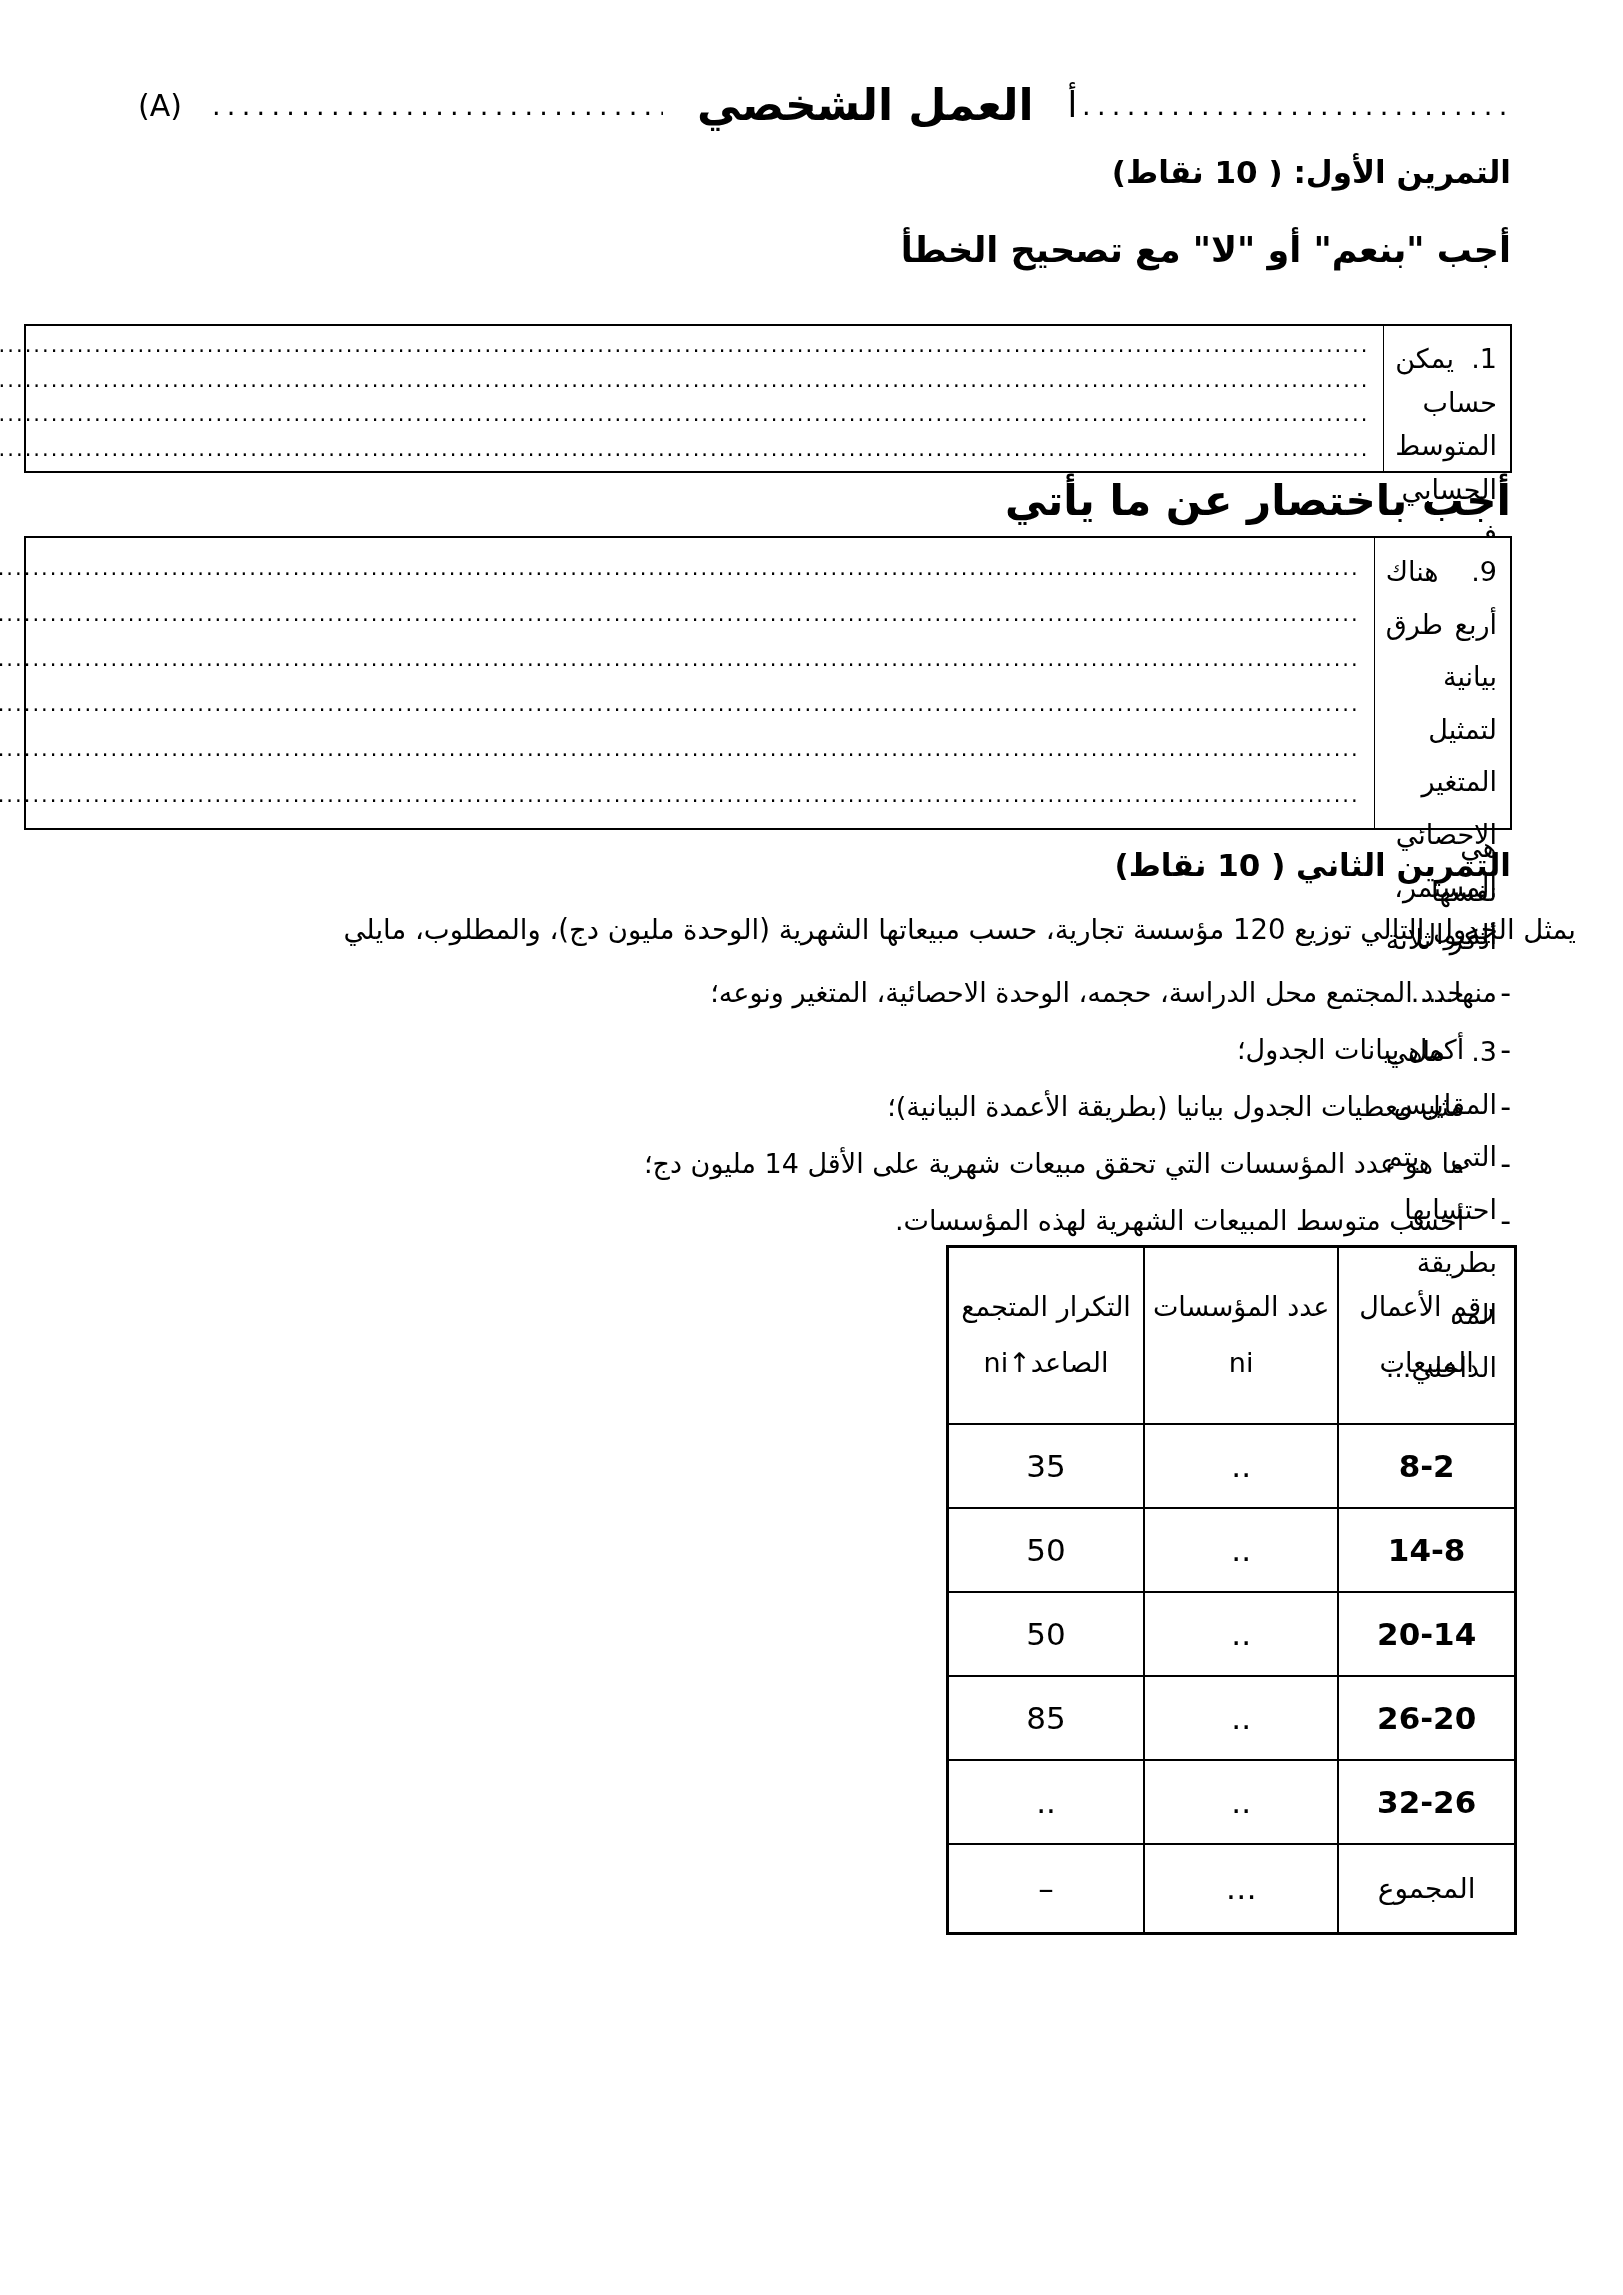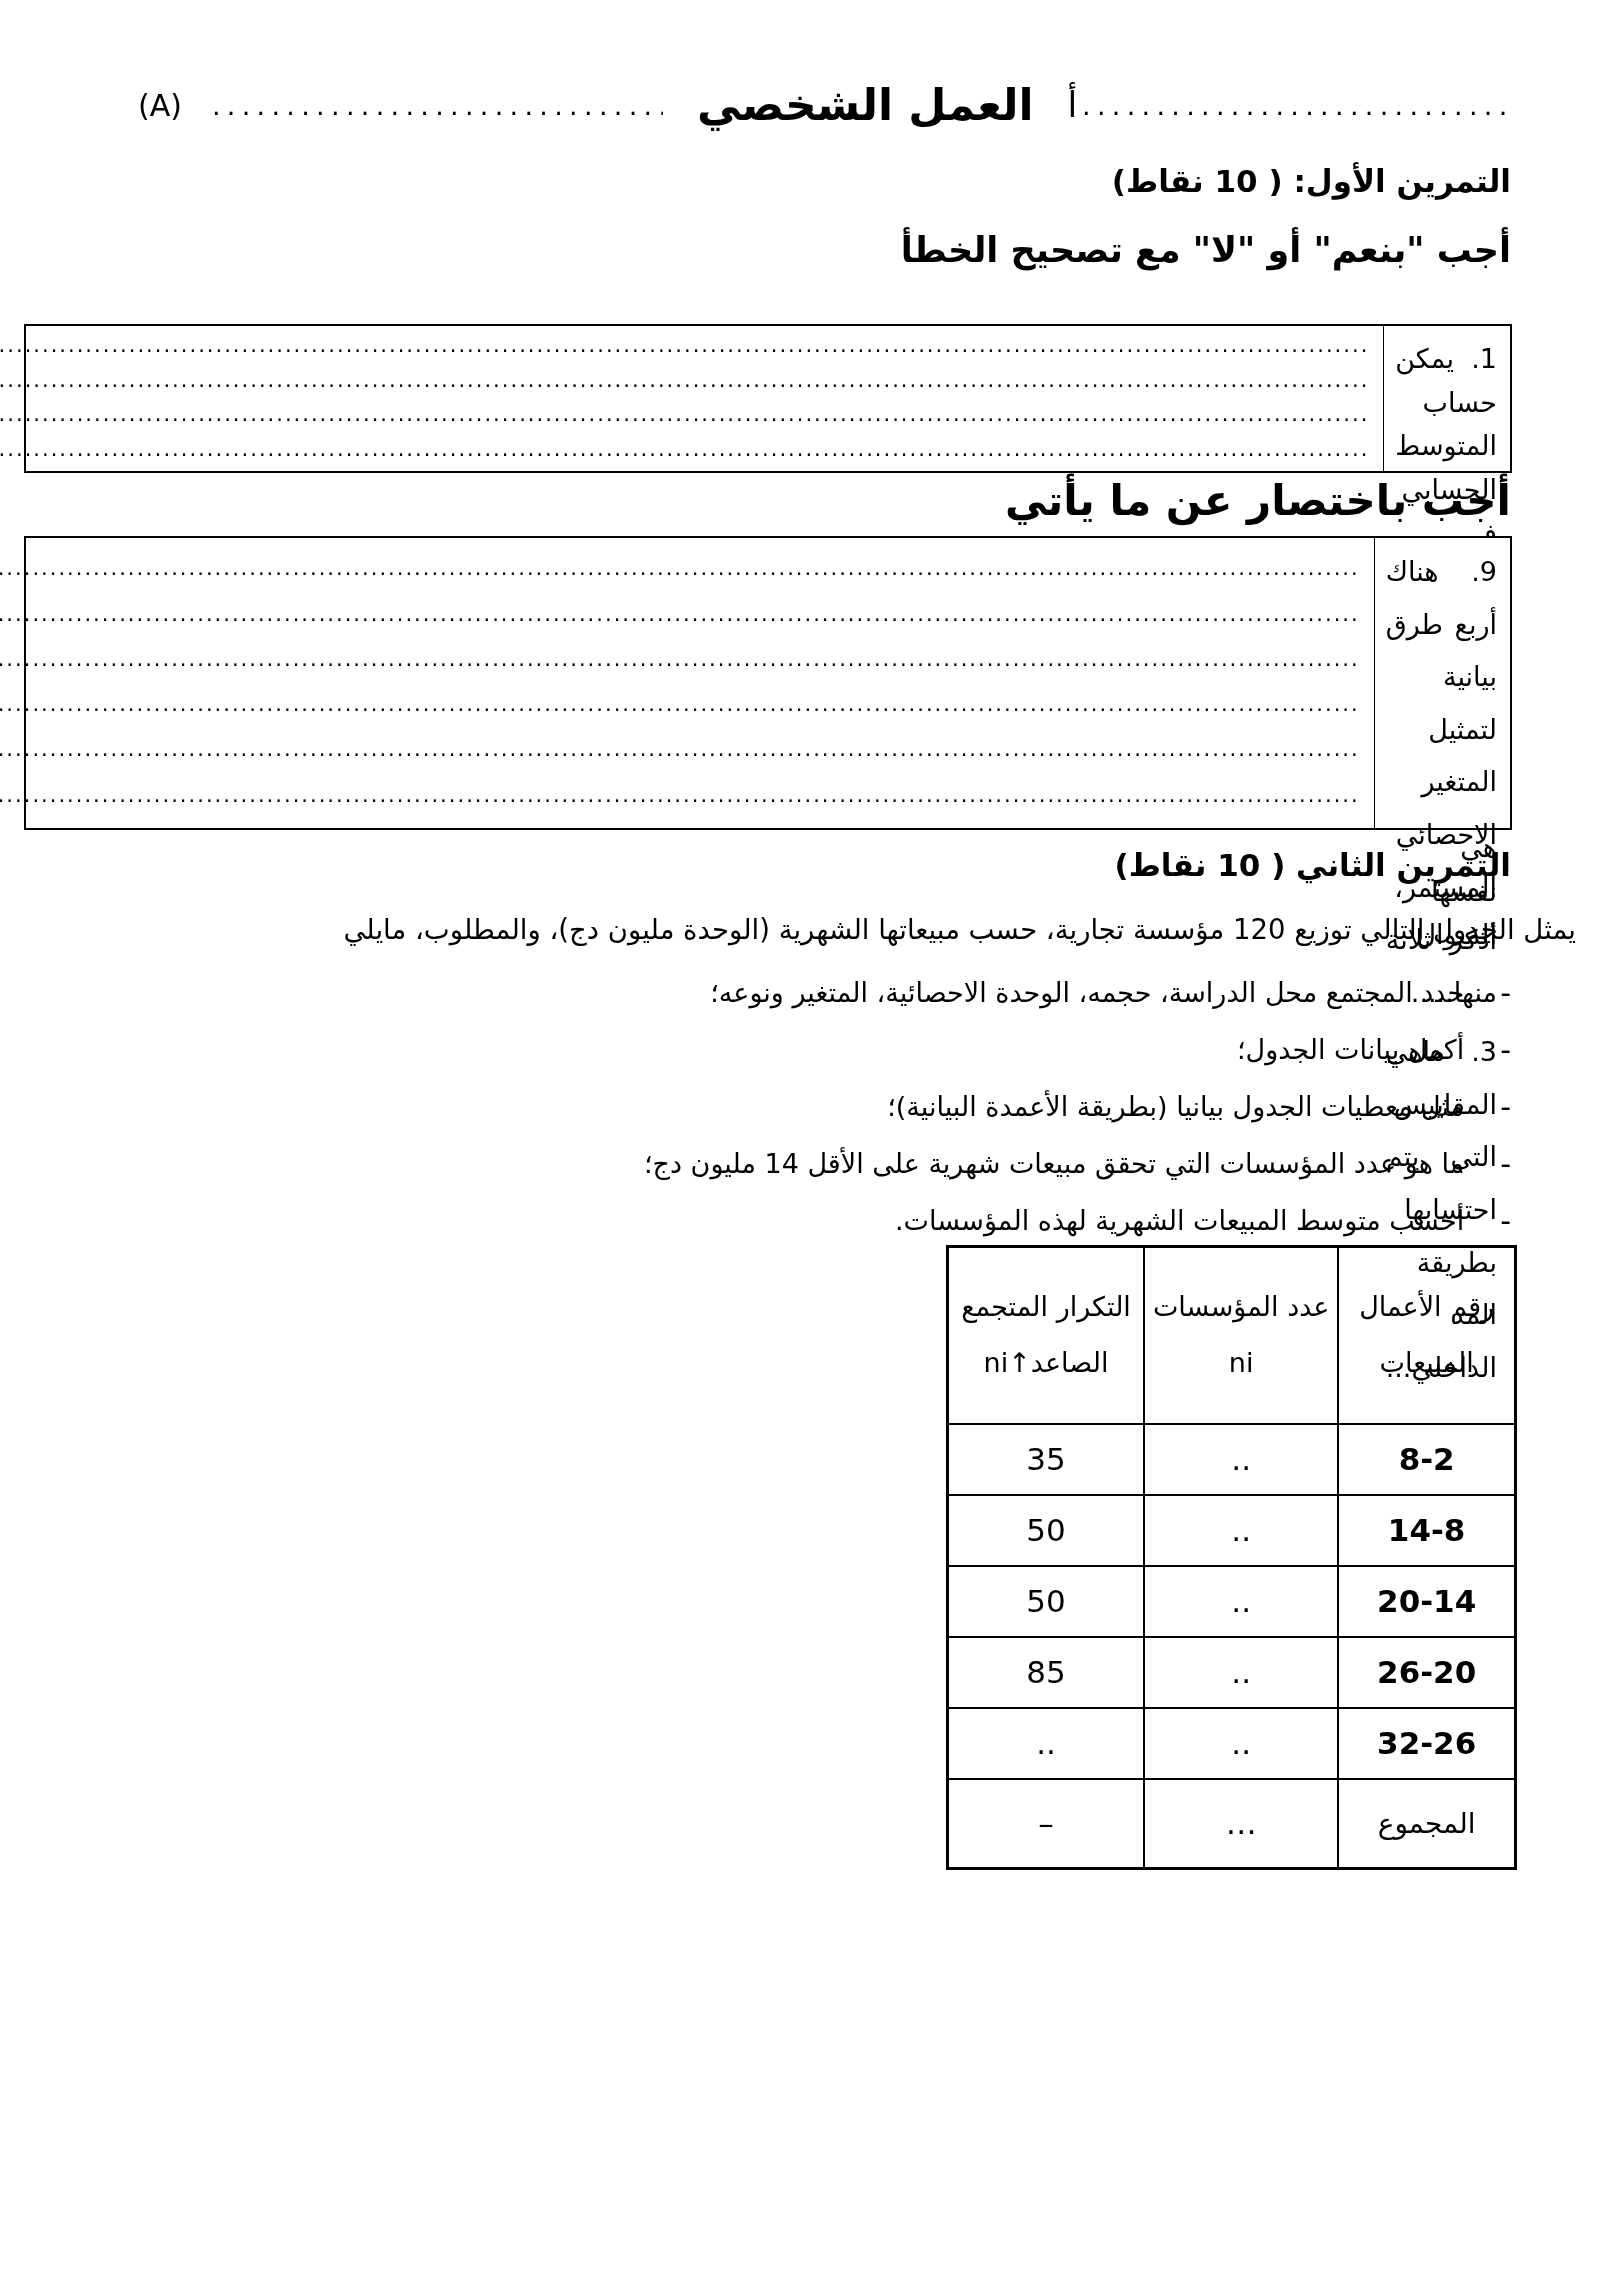--- a/index.html
+++ b/index.html
@@ -31,38 +31,38 @@
   .intro{right:47px;font-size:27.5px;direction:rtl;text-align:right;white-space:nowrap;}
   .blist{top:964px;right:112px;left:47px;direction:rtl;}
   .brow{display:flex;direction:rtl;align-items:center;height:57px;}
   .bdash{font-size:30px;line-height:1;}
   .btext{font-size:27px;margin-right:36px;white-space:nowrap;}
   
   .twrap{top:1245px;left:946px;width:571px;}
   table.freq{width:100%;border-collapse:collapse;direction:rtl;table-layout:fixed;border:3.1px solid #000;}
   table.freq th,table.freq td{border:2.4px solid #000;text-align:center;vertical-align:middle;padding:0 3.1px;box-sizing:border-box;}
   table.freq th{font-size:27px;font-weight:400;height:177px;line-height:2.1;}
-  table.freq td{height:71px;font-size:31px;}
+  table.freq td{height:84px;font-size:31px;}
   td.range{font-weight:700;font-size:30px;}
   tr.total td{height:90px;}
   tr.total td.range{font-weight:400;font-size:28px;}
   .thl{display:block;}
 </style>
 </head>
 <body>
 
 <div class="abs hdr">
   <span class="hdots hdots-a">..........................................................................................................................................................</span>
   <span class="alef">أ</span>
   <span class="mtitle">العمل الشخصي</span>
   <span class="hdots hdots-b">..........................................................................................................................................................</span>
   <span class="avar" dir="ltr">(A)</span>
 </div>
 
-<div class="abs sect ex-title" style="top:163px;text-align:right;">التمرين الأول: ( 10 نقاط)</div>
+<div class="abs sect ex-title" style="top:154px;text-align:right;">التمرين الأول: ( 10 نقاط)</div>
 <div class="abs sect prompt" style="top:230px;">أجب "بنعم" أو "لا" مع تصحيح الخطأ</div>
 
 <div class="abs abox box1" style="top:324px;height:149px;">
   <div class="qcell">
     <div class="q">1. يمكن حساب المتوسط الحسابي في الجداول التكرارية المفتوحة</div>
     <div class="q">2. المسيطر والشائع هي نفسها المنوال</div>
   </div>
   <div class="acell">
     <div class="dotrow">................................................................................................................................................................................................</div>
     <div class="dotrow">................................................................................................................................................................................................</div>

